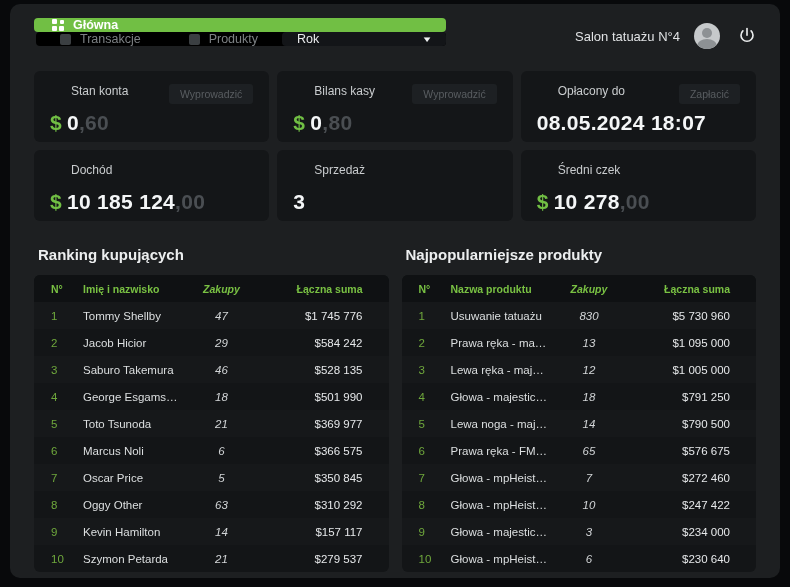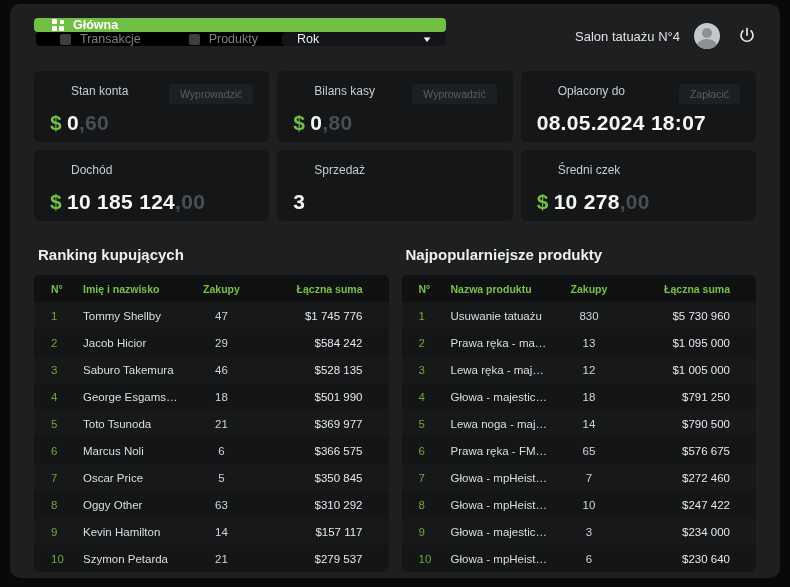--- a/index.html
+++ b/index.html
@@ -61,21 +61,21 @@
   .thead,.trow{
     display:grid;grid-template-columns:24px 1fr 66px 100px;
     align-items:center;padding:0 26px 0 17px;column-gap:8px;
   }
   .thead{height:27px;background:#0f1113;color:#79c143;font-size:10.5px;font-weight:bold;}
   .trow{height:27px;font-size:11.5px;}
   .trow:nth-child(odd){background:rgba(255,255,255,0.015);}
   .c-no{color:#6fa83c;}
   .thead .c-no{color:#79c143;}
   .c-name{color:#dcdfe0;overflow:hidden;white-space:nowrap;text-overflow:ellipsis;}
-  .c-buy{text-align:center;color:#d2d5d7;}
+  .c-buy{text-align:center;color:#d2d5d7;font-style:italic;}
   .c-sum{text-align:right;color:#e6e8ea;}
   .thead .c-buy,.thead .c-sum,.thead .c-name{color:#79c143;}
 </style>
 </head>
 <body>
 
 <div class="app">
 
   <div class="topbar">
     <div class="tb-left">

